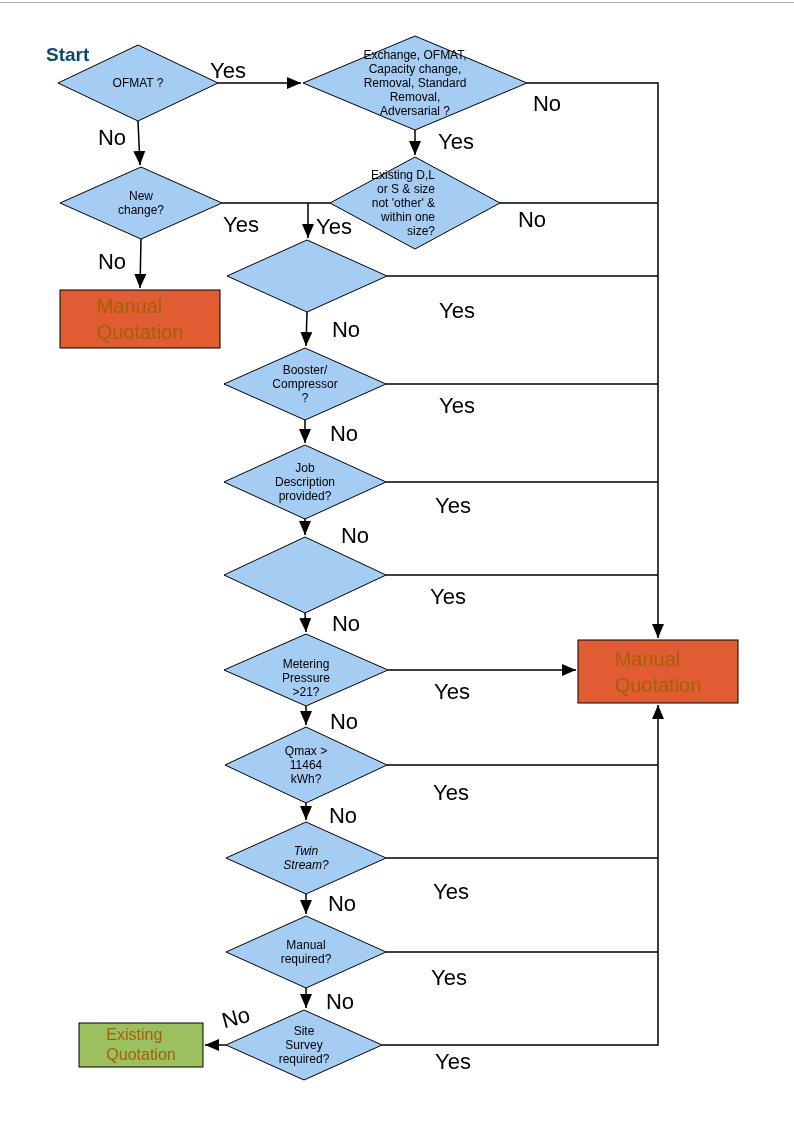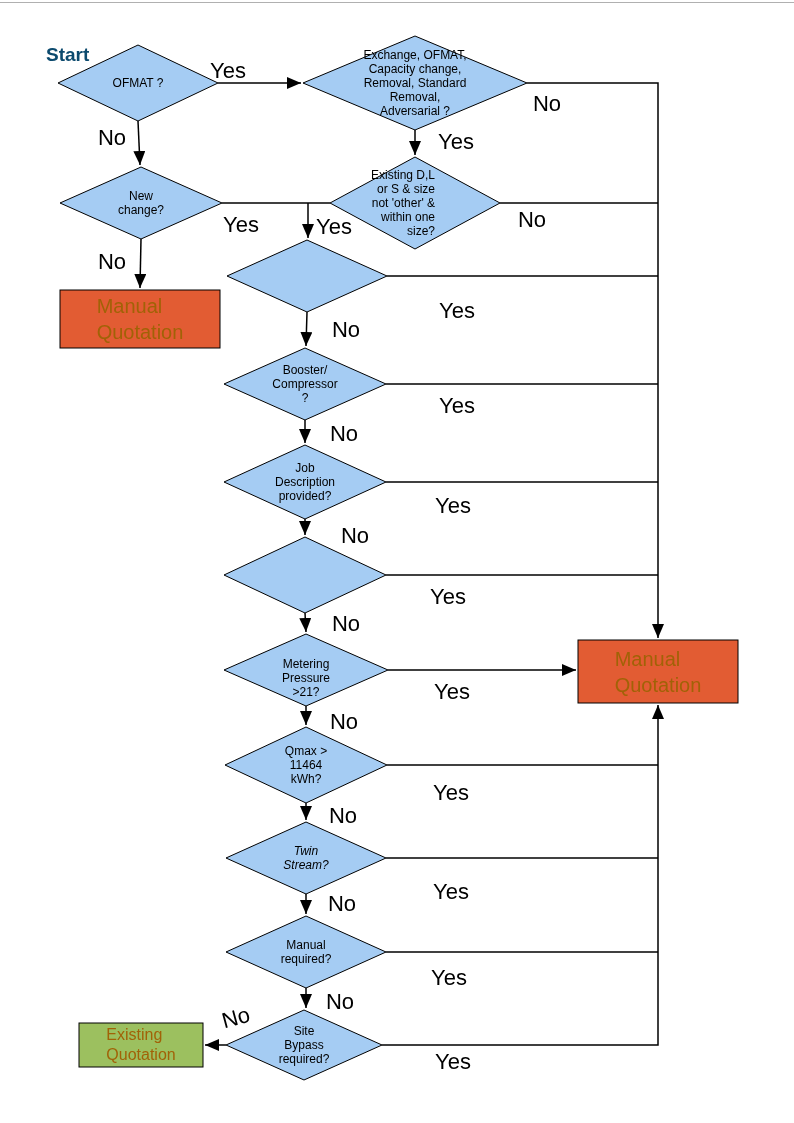--- a/index.html
+++ b/index.html
@@ -121,21 +121,21 @@
 Pressure
 &gt;21?</div>
   <div class="node-text" style="left:251px;top:743px;width:110px;height:44px;">Qmax &gt;
 11464
 kWh?</div>
   <div class="node-text" style="left:251px;top:843px;width:110px;height:30px;font-style:italic;">Twin
 Stream?</div>
   <div class="node-text" style="left:251px;top:937px;width:110px;height:30px;">Manual
 required?</div>
   <div class="node-text" style="left:249px;top:1023px;width:110px;height:44px;">Site
-Bypass
+Survey
 required?</div>
 
   <div class="terminal-text" style="left:60px;top:290px;width:160px;height:58px;">Manual
 Quotation</div>
   <div class="terminal-text" style="left:578px;top:640px;width:160px;height:63px;">Manual
 Quotation</div>
   <div class="terminal-text small" style="left:79px;top:1023px;width:124px;height:44px;">Existing
 Quotation</div>
 
   <div class="edge-label" style="left:228px;top:71px;">Yes</div>

